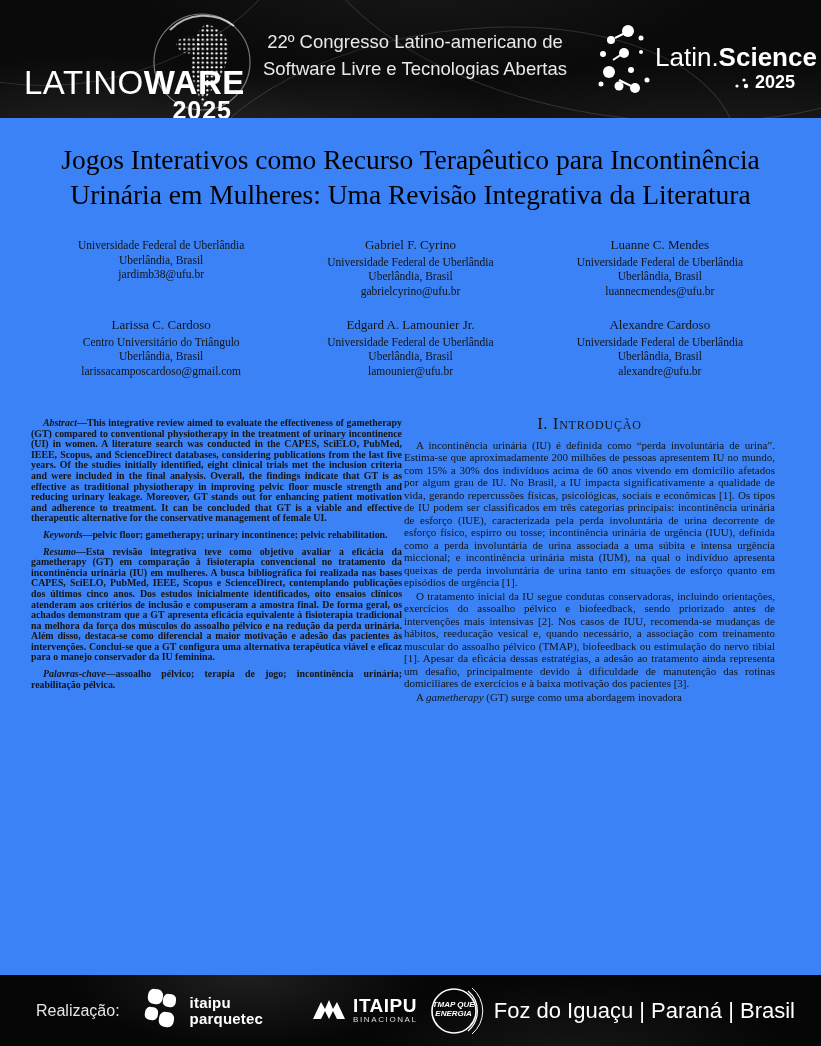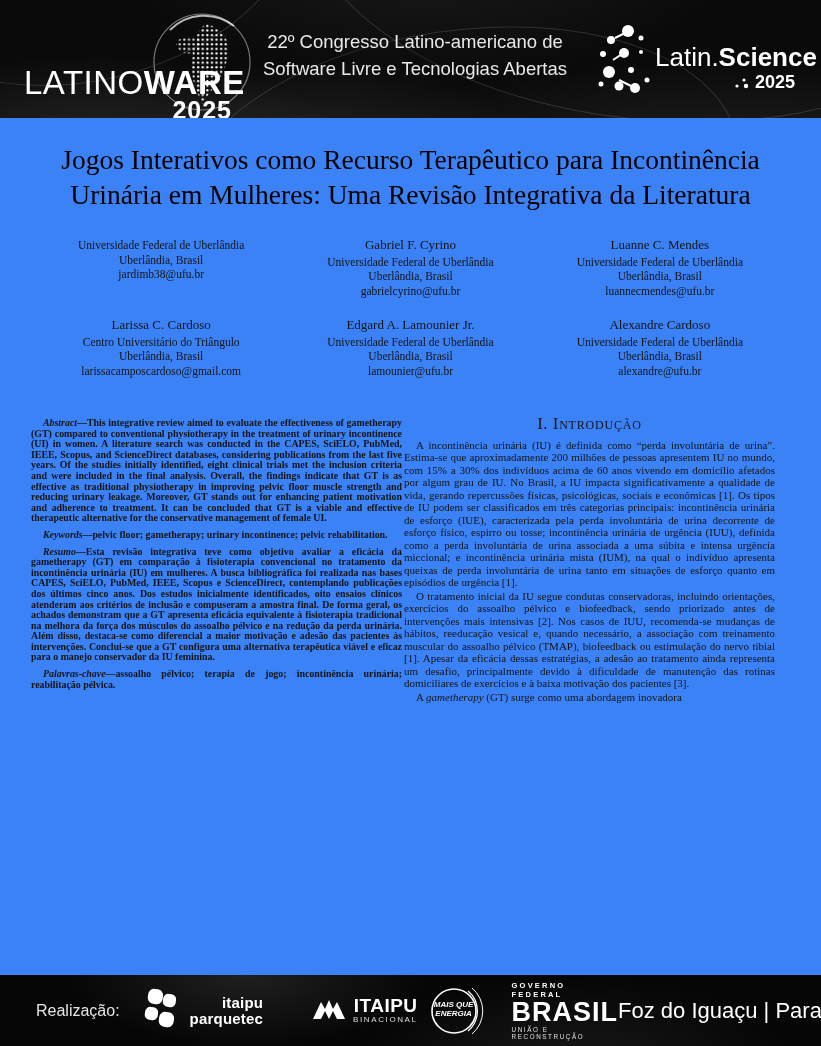--- a/index.html
+++ b/index.html
@@ -62,21 +62,21 @@
   
   .footbar {
     position:absolute; left:0; bottom:0; width:821px; height:71px;
     background:
       radial-gradient(ellipse 300px 120px at 30% 0%, rgba(255,255,255,0.10), transparent 60%),
       radial-gradient(ellipse 360px 140px at 70% 120%, rgba(255,255,255,0.07), transparent 60%),
       #060606;
     color:#fff; display:flex; align-items:center;
   }
   .realizacao { font-size:16px; color:#e5e5e5; margin-left:36px; }
-  .logo-item { display:flex; align-items:center;text-align:right; }
+  .logo-item { display:flex; align-items:center; }
   .parquetec { margin-left:22px; }
   .parquetec-text { margin-left:8px; font-size:15px; line-height:16px; font-weight:bold; letter-spacing:0.2px; }
   .binacional { margin-left:48px; }
   .binacional-text { margin-left:6px; }
   .binacional-text .l1 { font-size:19px; font-weight:bold; letter-spacing:0.5px; line-height:18px; }
   .binacional-text .l2 { font-size:8px; letter-spacing:1.6px; color:#ddd; }
   .energia { position:relative; margin-left:10px; width:56px; height:56px; }
   .energia-text { position:absolute; left:4px; top:17px; width:44px; text-align:center; font-size:8px; font-style:italic; font-weight:bold; line-height:9px; }
   .brasilgov { margin-left:28px; display:flex; flex-direction:column; align-items:center; }
   .brasilgov .top { font-size:7.5px; font-weight:bold; letter-spacing:2.2px; }
@@ -242,27 +242,22 @@
       </div>
     </div>
 
     <div class="energia">
       <svg width="56" height="56" viewBox="0 0 56 56">
         <circle cx="26" cy="28" r="22" fill="none" stroke="#fff" stroke-width="1.6"></circle>
         <path d="M40 8 A26 26 0 0 1 40 48" fill="none" stroke="#fff" stroke-width="1.2"></path>
         <path d="M44 5 A30 30 0 0 1 44 51" fill="none" stroke="#fff" stroke-width="1"></path>
       </svg>
       <div class="energia-text">
-        <div>MAIS QUE</div>
+        <div>TMAP QUE</div>
         <div>ENERGIA</div>
       </div>
     </div>
 
-    <div class="brasilgov">
-      <div class="top">GOVERNO FEDERAL</div>
-      <div class="main">BRASIL</div>
-      <div class="bottom">UNIÃO E RECONSTRUÇÃO</div>
-    </div>
 
     <div class="location">Foz do Iguaçu | Paraná | Brasil</div>
   </footer>
 
 </div>
 
 </body></html>

